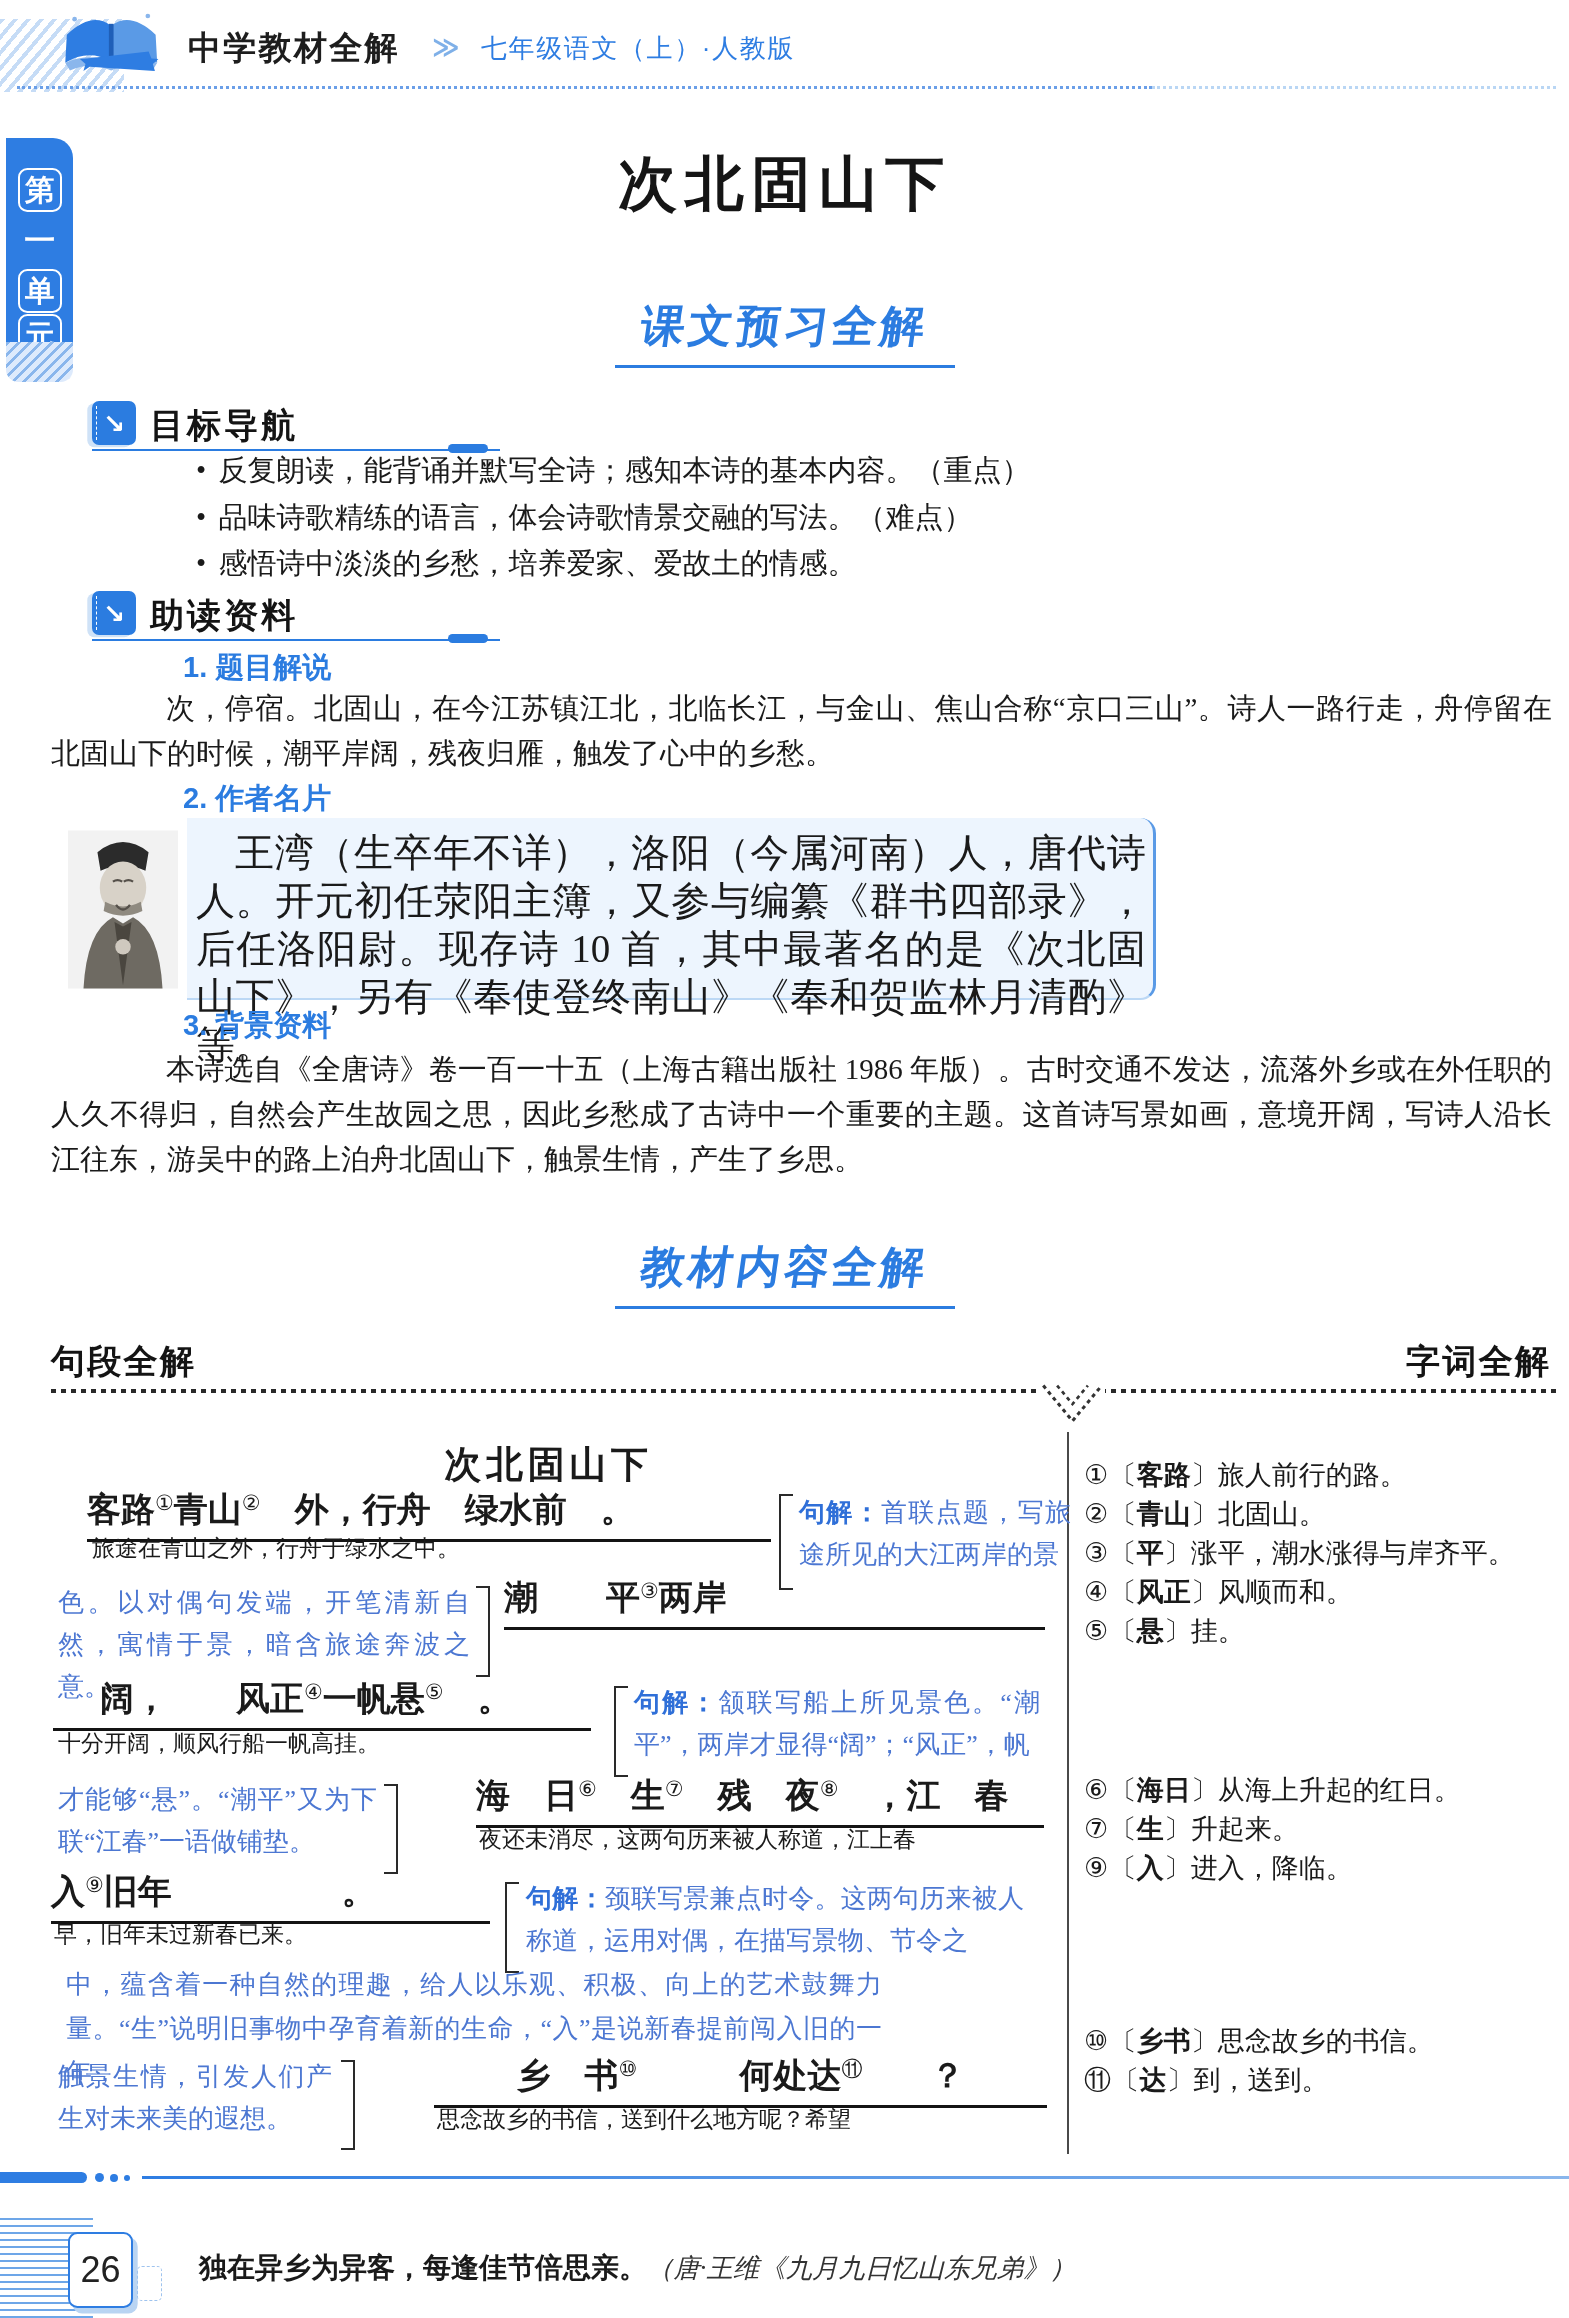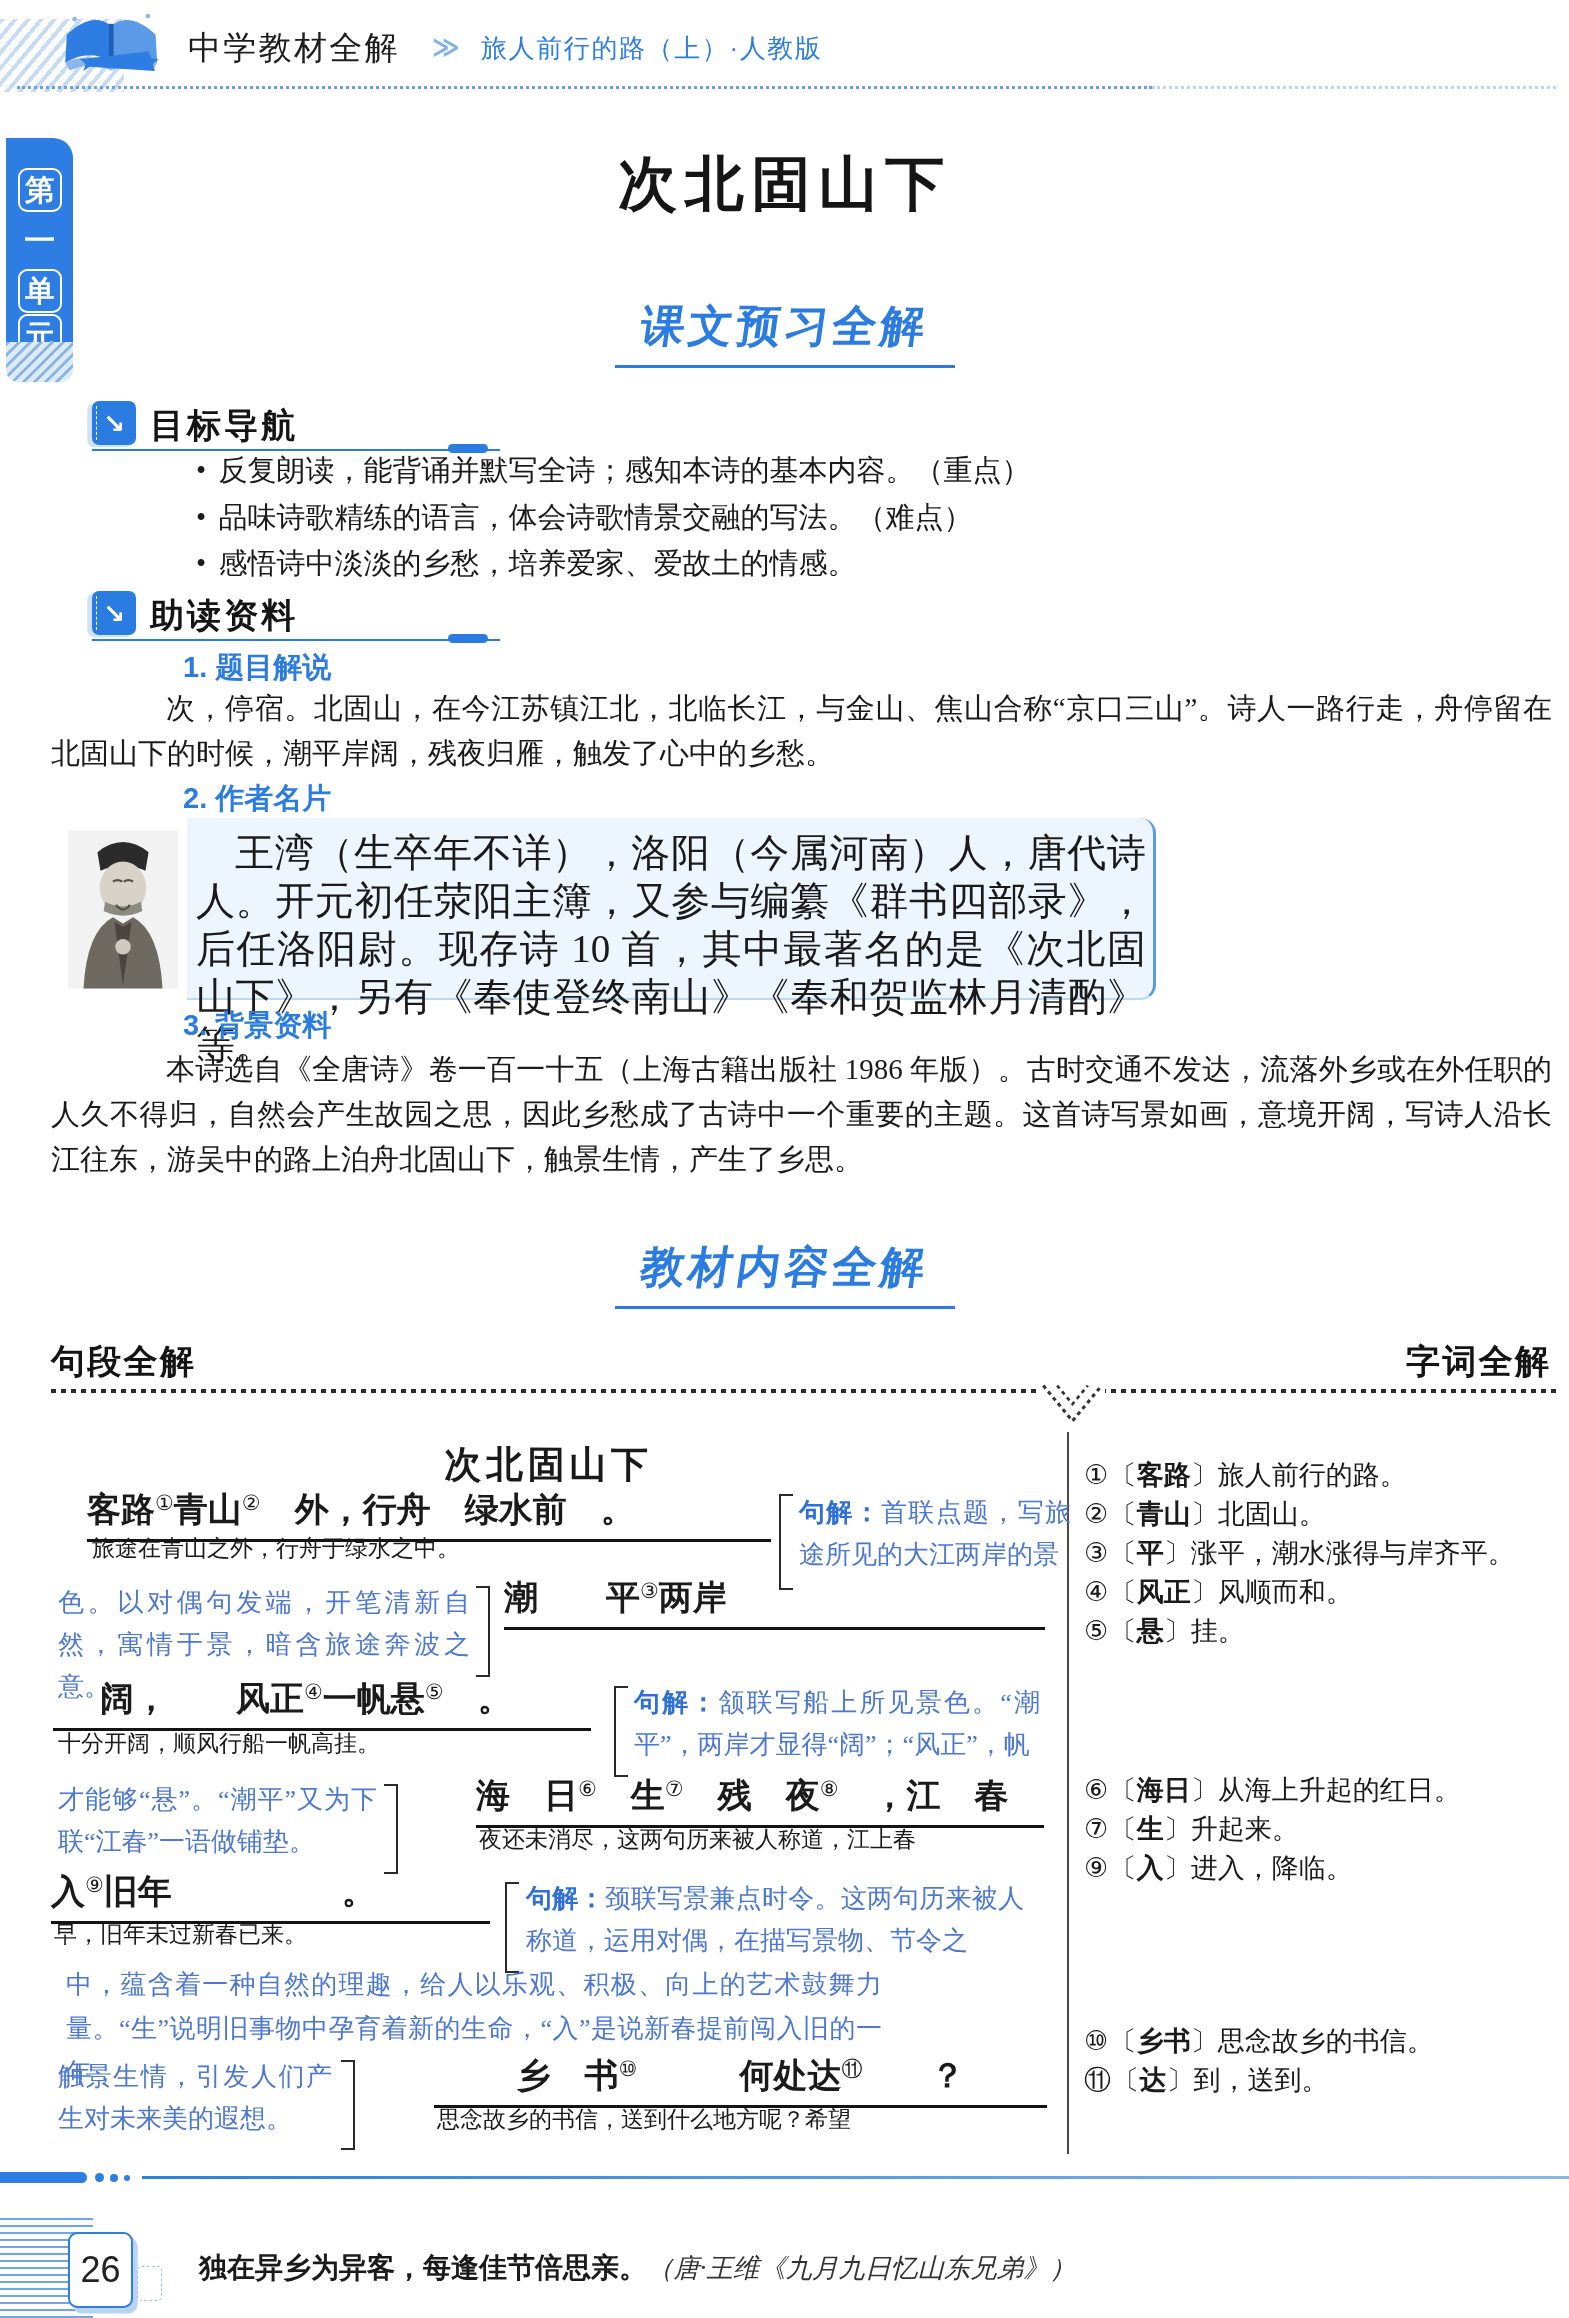--- a/index.html
+++ b/index.html
@@ -5,21 +5,21 @@
   html,body{margin:0;padding:0;background:#e8e8e8;}
   #page{position:relative;width:1570px;height:2319px;background:#ffffff;overflow:hidden;
         font-family:"Liberation Serif","DejaVu Serif",serif;color:#1a1a1a;}
   .abs{position:absolute;}
   .sans{font-family:"Liberation Sans","DejaVu Sans",sans-serif;}
 
   
   .hatch-tl{left:0;top:18.7px;width:124px;height:73px;
     background:repeating-linear-gradient(130deg,#c6dcf6 0 3.9px,rgba(255,255,255,0) 3.9px 10px);}
   .logo{left:45px;top:4.7px;width:134px;height:75px;}
-  .hdr-brand{left:188px;top:26.4px;font-size:33px;font-weight:normal;letter-spacing:2.3px;color:#1d1d1d;}
+  .hdr-brand{left:188px;top:26.4px;font-size:33px;font-weight:bold;letter-spacing:2.3px;color:#1d1d1d;}
   .hdr-chev{left:432px;top:31px;font-size:26.4px;color:#7fb0e8;font-weight:bold;}
   .hdr-edition{left:481px;top:31px;font-size:26px;color:#2e7de2;letter-spacing:1.6px;}
   .hdr-dots{left:17px;top:86px;width:1135px;border-bottom:3.9px dotted #6b9fe8;}
   .hdr-dots2{left:1152px;top:86px;width:404px;border-bottom:3.9px dotted #b9d6f4;}
 
   
   .unit-tab{left:6.2px;top:138px;width:67px;height:204px;background:#2e7de2;border-radius:0 20px 0 0;}
   .unit-char{position:absolute;left:50%;transform:translateX(-50%);
     color:#fff;font-weight:bold;text-align:center;font-family:"Liberation Sans","DejaVu Sans",sans-serif;}
   .unit-box{width:40px;height:40px;line-height:40px;font-size:29.5px;border:2.3px solid #fff;border-radius:9.3px;}
@@ -110,21 +110,21 @@
       <path d="M142 38 Q110 8 86 26 L86 72 Q114 56 144 74 Z" fill="#5a9ae6"></path>
       <rect x="82" y="24" width="6" height="50" fill="#1f5fb8"></rect>
       <path d="M26 74 Q60 60 85 74 Q112 60 144 74 L138 84 Q110 72 85 84 Q58 72 32 84 Z" fill="#8ab6ec"></path>
       <path d="M150 66 l4 10 10 1 -8 7 3 10 -93 -6 -9 6 3 -10 -8 -7 10 -1 z" transform="translate(-2,0) scale(0.9)" fill="#2e7de2"></path>
       <circle cx="38" cy="18" r="3" fill="#8ab6ec"></circle>
         <circle cx="132" cy="14" r="3" fill="#8ab6ec"></circle>
     </svg>
   </div>
   <div class="abs hdr-brand sans">中学教材全解</div>
   <div class="abs hdr-chev sans">≫</div>
-  <div class="abs hdr-edition sans">旅人前行的路（上）·人教版</div>
+  <div class="abs hdr-edition sans">七年级语文（上）·人教版</div>
   <div class="abs hdr-dots"></div>
   <div class="abs hdr-dots2"></div>
 
   <div class="abs unit-tab">
     <div class="unit-char unit-box" style="top:29.5px;">第</div>
     <div class="unit-char unit-dash" style="top:82px;">一</div>
     <div class="unit-char unit-box" style="top:131px;">单</div>
     <div class="unit-char unit-box" style="top:176px;">元</div>
   </div>
   <div class="abs unit-hatch"></div>

